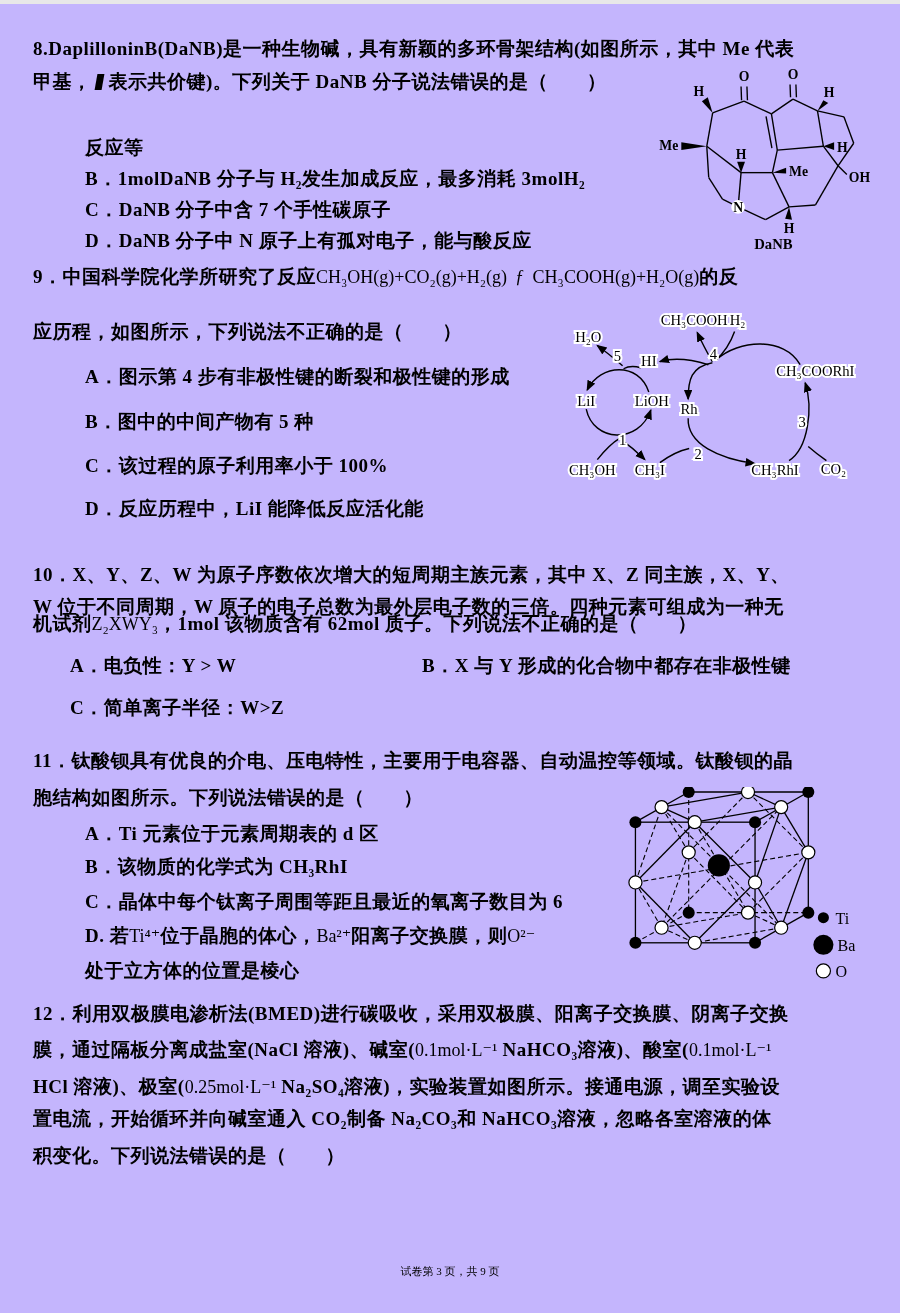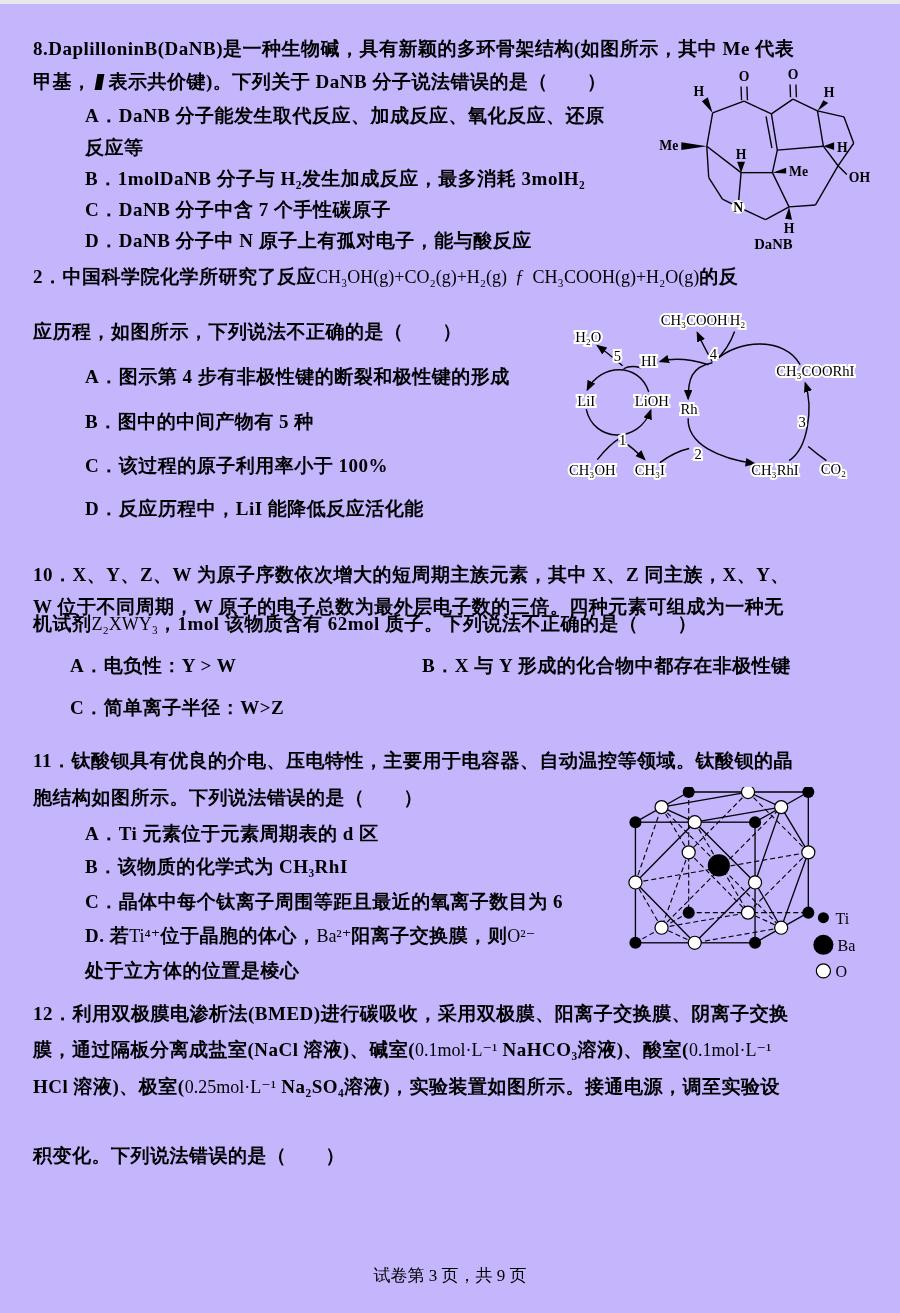--- a/index.html
+++ b/index.html
@@ -3,35 +3,34 @@
 <meta charset="utf-8">
 <style>
   html,body{margin:0;padding:0;background:#e8e8e8;}
   #page{position:relative;width:900px;height:1313px;background:#c4b5fd;margin:4px auto;
         font-family:"Liberation Serif","DejaVu Serif",serif;color:#000;overflow:hidden;}
   .ln{position:absolute;white-space:nowrap;font-weight:bold;font-size:19px;letter-spacing:.5px;line-height:24px;}
   .fm{font-weight:400;font-size:18px;letter-spacing:0;}
   .it{font-style:italic;font-weight:400;font-size:18px;padding:0 8px;}
   .wedge{display:inline-block;width:7px;height:16px;background:#000;transform:skewX(-10deg);
          margin:0 6px 0 4px;vertical-align:-2px;}
-  .footer{position:absolute;left:0;right:0;top:1260px;text-align:center;font-weight:400;font-size:17px;}
+  .footer{position:absolute;left:0;right:0;top:1260px;text-align:center;font-weight:400;font-size:11px;}
   svg{position:absolute;}
   svg text{font-family:"Liberation Serif","DejaVu Serif",serif;fill:#000;}
   .halo{paint-order:stroke;stroke:#fff;stroke-width:4px;}
 </style>
 </head>
 <body>
 
 <div id="page">
 
   <div class="ln" style="left:33px;top:33px"><span>8.DaplilloninB(DaNB)是一种生物碱，具有新颖的多环骨架结构(如图所示，其中 Me 代表</span></div>
   <div class="ln" style="left:33px;top:66px">
     <span>甲基，</span><span class="wedge"></span><span>表示共价键)。下列关于 DaNB 分子说法错误的是（　　）</span>
   </div>
-  <div class="ln" style="left:85px;top:100px"><span>A．DaNB 分子能发生取代反应、加成反应、氧化反应、还原</span></div>
   <div class="ln" style="left:85px;top:132px"><span>反应等</span></div>
   <div class="ln" style="left:85px;top:163px"><span>B．1molDaNB 分子与 H₂发生加成反应，最多消耗 3molH₂</span></div>
   <div class="ln" style="left:85px;top:194px"><span>C．DaNB 分子中含 7 个手性碳原子</span></div>
   <div class="ln" style="left:85px;top:225px"><span>D．DaNB 分子中 N 原子上有孤对电子，能与酸反应</span></div>
 
   <svg viewBox="0 0 245 195" style="left:648px;top:56px;width:240px;height:191px">
     <g stroke="#000" stroke-width="1.4" fill="none">
       <line x1="95" y1="27" x2="95.5" y2="41"></line>
         <line x1="101" y1="27" x2="101.5" y2="41"></line>
       <line x1="145" y1="25" x2="145.5" y2="38"></line>
@@ -83,21 +82,21 @@
       <text x="185" y="38">H</text>
       <text x="193" y="94" text-anchor="start">H</text>
       <text x="205" y="125" text-anchor="start">OH</text>
       <text x="92" y="155">N</text>
       <text x="144" y="177">H</text>
       <text x="128" y="193" font-size="15">DaNB</text>
     </g>
   </svg>
 
   <div class="ln" style="left:33px;top:261px">
-    <span>2．中国科学院化学所研究了反应</span><span class="fm">CH₃OH(g)+CO₂(g)+H₂(g)</span><span class="it">ƒ</span><span class="fm">CH₃COOH(g)+H₂O(g)</span><span>的反</span>
+    <span>9．中国科学院化学所研究了反应</span><span class="fm">CH₃OH(g)+CO₂(g)+H₂(g)</span><span class="it">ƒ</span><span class="fm">CH₃COOH(g)+H₂O(g)</span><span>的反</span>
   </div>
   <div class="ln" style="left:33px;top:316px"><span>应历程，如图所示，下列说法不正确的是（　　）</span></div>
   <div class="ln" style="left:85px;top:361px"><span>A．图示第 4 步有非极性键的断裂和极性键的形成</span></div>
   <div class="ln" style="left:85px;top:406px"><span>B．图中的中间产物有 5 种</span></div>
   <div class="ln" style="left:85px;top:450px"><span>C．该过程的原子利用率小于 100%</span></div>
   <div class="ln" style="left:85px;top:493px"><span>D．反应历程中，LiI 能降低反应活化能</span></div>
 
   <svg viewBox="0 0 330 185" style="left:560px;top:299px;width:333px;height:187px">
     <defs>
       <marker id="ah" markerWidth="9" markerHeight="8" refX="6.5" refY="3" orient="auto">
@@ -240,17 +239,18 @@
     </g>
   </svg>
 
   <div class="ln" style="left:33px;top:998px"><span>12．利用双极膜电渗析法(BMED)进行碳吸收，采用双极膜、阳离子交换膜、阴离子交换</span></div>
   <div class="ln" style="left:33px;top:1034px">
     <span>膜，通过隔板分离成盐室(NaCl 溶液)、碱室(</span><span class="fm">0.1mol·L⁻¹</span><span> NaHCO₃溶液)、酸室(</span><span class="fm">0.1mol·L⁻¹</span>
   </div>
   <div class="ln" style="left:33px;top:1071px">
     <span>HCl 溶液)、极室(</span><span class="fm">0.25mol·L⁻¹</span><span> Na₂SO₄溶液)，实验装置如图所示。接通电源，调至实验设</span>
   </div>
+  <div class="ln" style="left:33px;top:1103px"><span>置电流，开始循环并向碱室通入 CO₂制备 Na₂CO₃和 NaHCO₃溶液，忽略各室溶液的体</span></div>
   <div class="ln" style="left:33px;top:1140px"><span>积变化。下列说法错误的是（　　）</span></div>
 
   <div class="footer"><span>试卷第 3 页，共 9 页</span></div>
 
 </div>
 
 </body></html>

